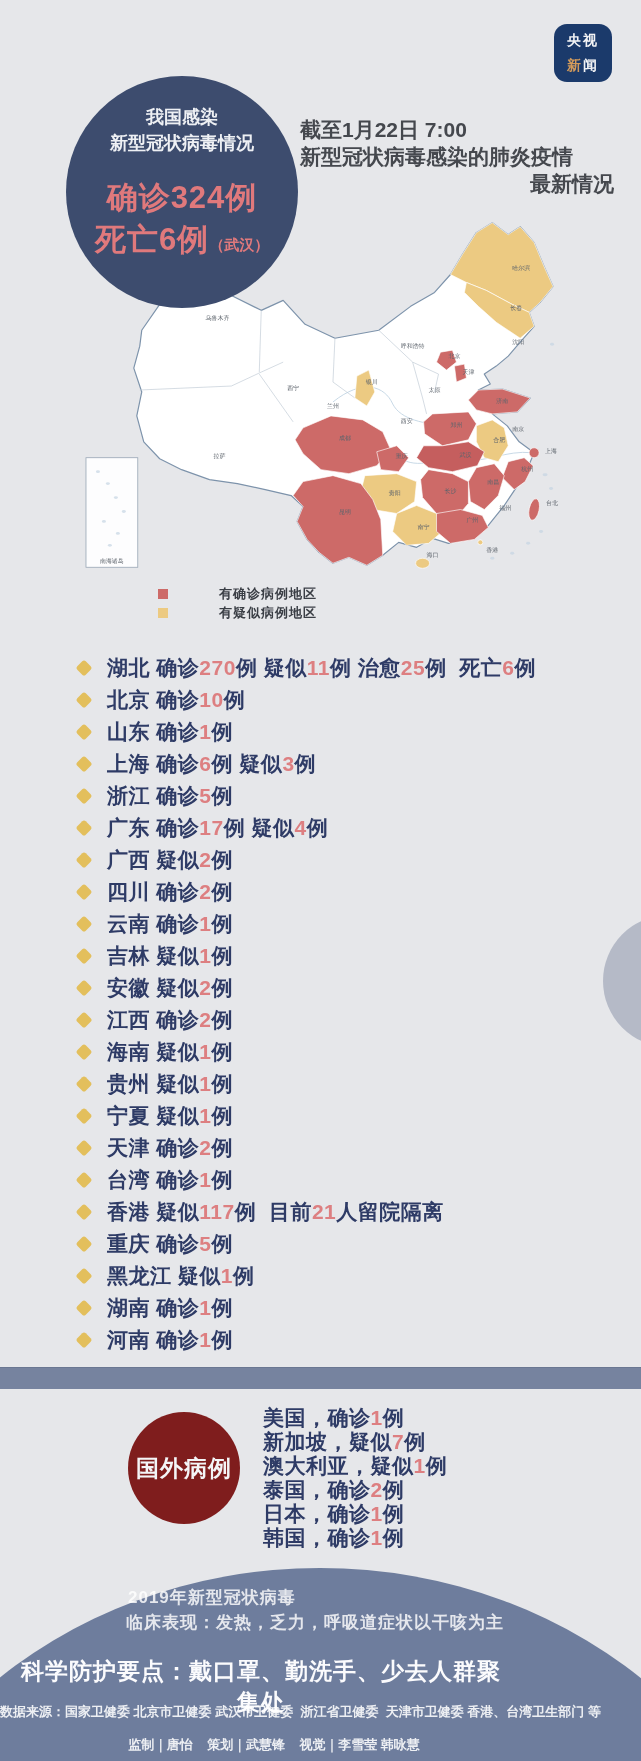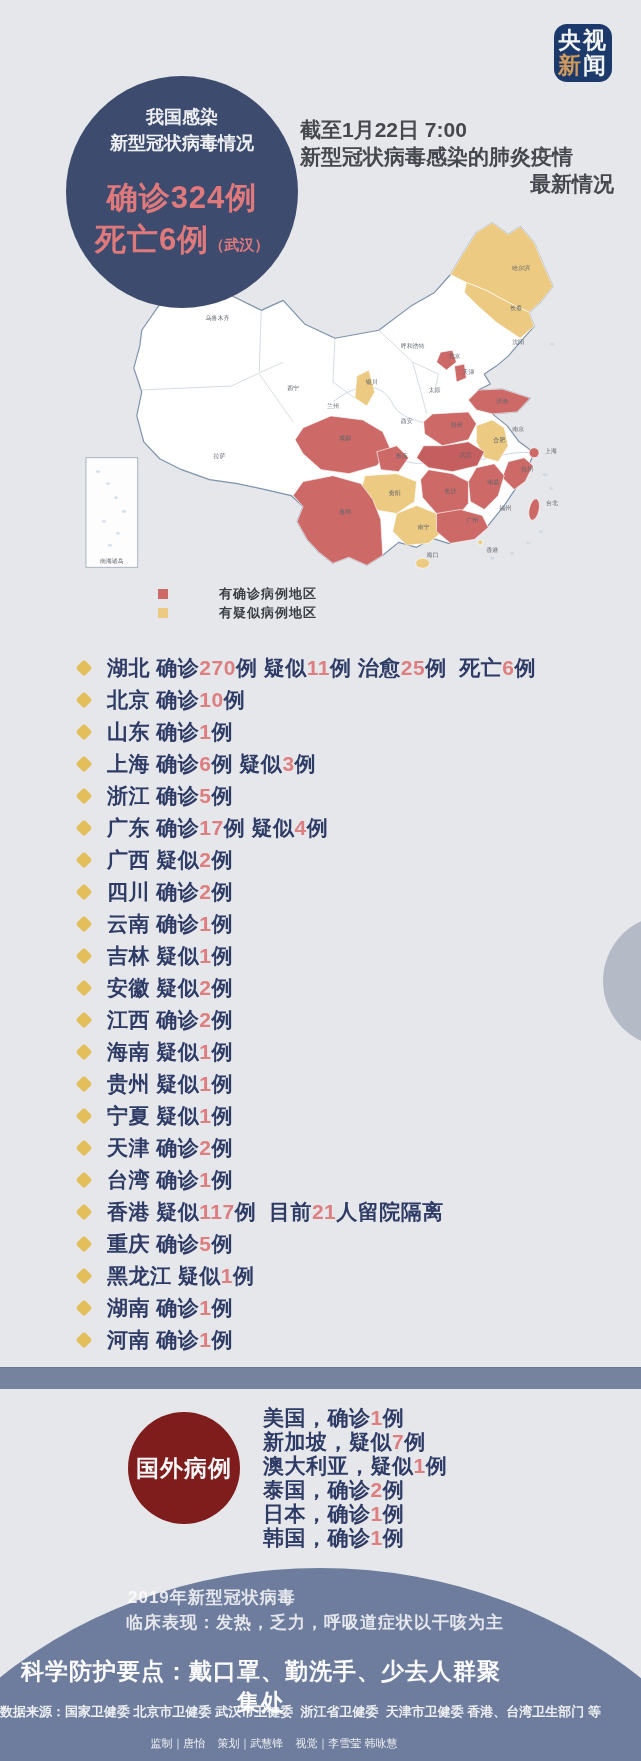--- a/index.html
+++ b/index.html
@@ -1,21 +1,21 @@
 <!DOCTYPE html>
 <html><head>
 <meta charset="utf-8">
 <style>
   html,body{margin:0;padding:0;background:#d8d9dd;}
   .poster{position:relative;width:641px;height:1761px;background:#e6e7ea;overflow:hidden;
           font-family:"Liberation Sans","DejaVu Sans",sans-serif;}
   
   .logo{position:absolute;left:554px;top:24px;width:58px;height:58px;background:#1b3a6b;border-radius:13px;
         display:flex;flex-direction:column;align-items:center;justify-content:center;z-index:6;
-        color:#f2f3f5;font-weight:bold;font-size:23px;line-height:25px;letter-spacing:2px;}
+        color:#f2f3f5;font-weight:bold;font-size:14px;line-height:25px;letter-spacing:2px;}
   .logo .accent{color:#d29a5b;}
   .logo-row{display:block;white-space:nowrap;}
   
   .header-block{position:absolute;left:300px;top:116px;width:314px;color:#45484e;font-weight:bold;
                 font-size:21px;line-height:27px;z-index:4;}
   .header-l3{text-align:right;}
   
   .summary-circle{position:absolute;left:66px;top:76px;width:232px;height:232px;border-radius:50%;
                   background:#3d4c6e;z-index:5;text-align:center;color:#eef0f4;}
   .sc-l1{margin-top:28px;font-size:18px;font-weight:bold;line-height:26px;}
@@ -59,22 +59,22 @@
   .dome{position:absolute;left:-160px;top:1568px;width:960px;height:860px;border-radius:50%;
         background:#6e7d9d;z-index:3;}
   .dome-text1{position:absolute;left:128px;top:1586px;font-size:17px;font-weight:bold;
               color:rgba(255,255,255,.82);z-index:4;letter-spacing:1px;}
   .dome-text2{position:absolute;left:126px;top:1611px;font-size:17px;font-weight:bold;
               color:rgba(255,255,255,.82);z-index:4;letter-spacing:1px;}
   .dome-headline{position:absolute;left:18px;top:1656px;width:486px;text-align:center;font-size:23px;
                  font-weight:bold;color:#fbfbfd;z-index:4;letter-spacing:1px;font-family:Liberation Serif, serif;}
   .dome-source{position:absolute;left:0;top:1703px;width:522px;text-align:center;font-size:13px;
                font-weight:bold;color:rgba(255,255,255,.88);z-index:4;white-space:pre;}
-  .dome-credits{position:absolute;left:0;top:1736px;width:548px;text-align:center;font-size:11px;
-                font-weight:normal;color:rgba(255,255,255,.88);z-index:4;white-space:pre;}
+  .dome-credits{position:absolute;left:0;top:1736px;width:548px;text-align:center;font-size:13px;
+                font-weight:bold;color:rgba(255,255,255,.88);z-index:4;white-space:pre;}
   
   .side-circle{position:absolute;left:603px;top:915px;width:132px;height:132px;border-radius:50%;
                background:#b5bac7;z-index:1;}
 </style>
 </head>
 <body>
 
 <div class="poster">
 
   <div class="logo">

